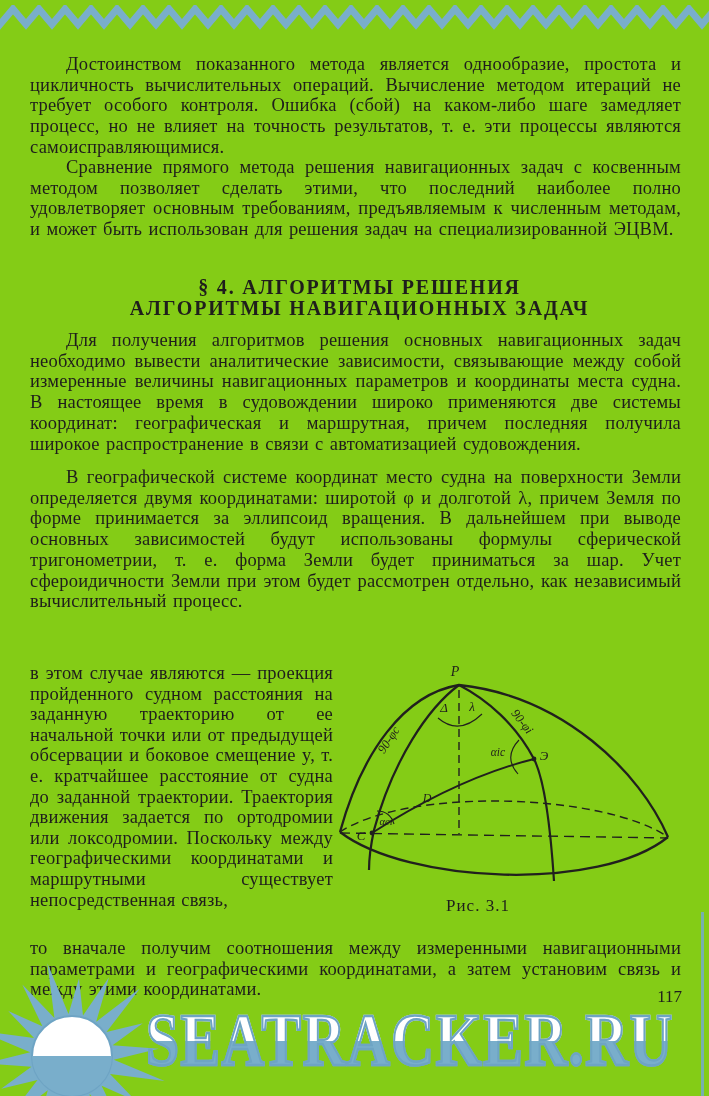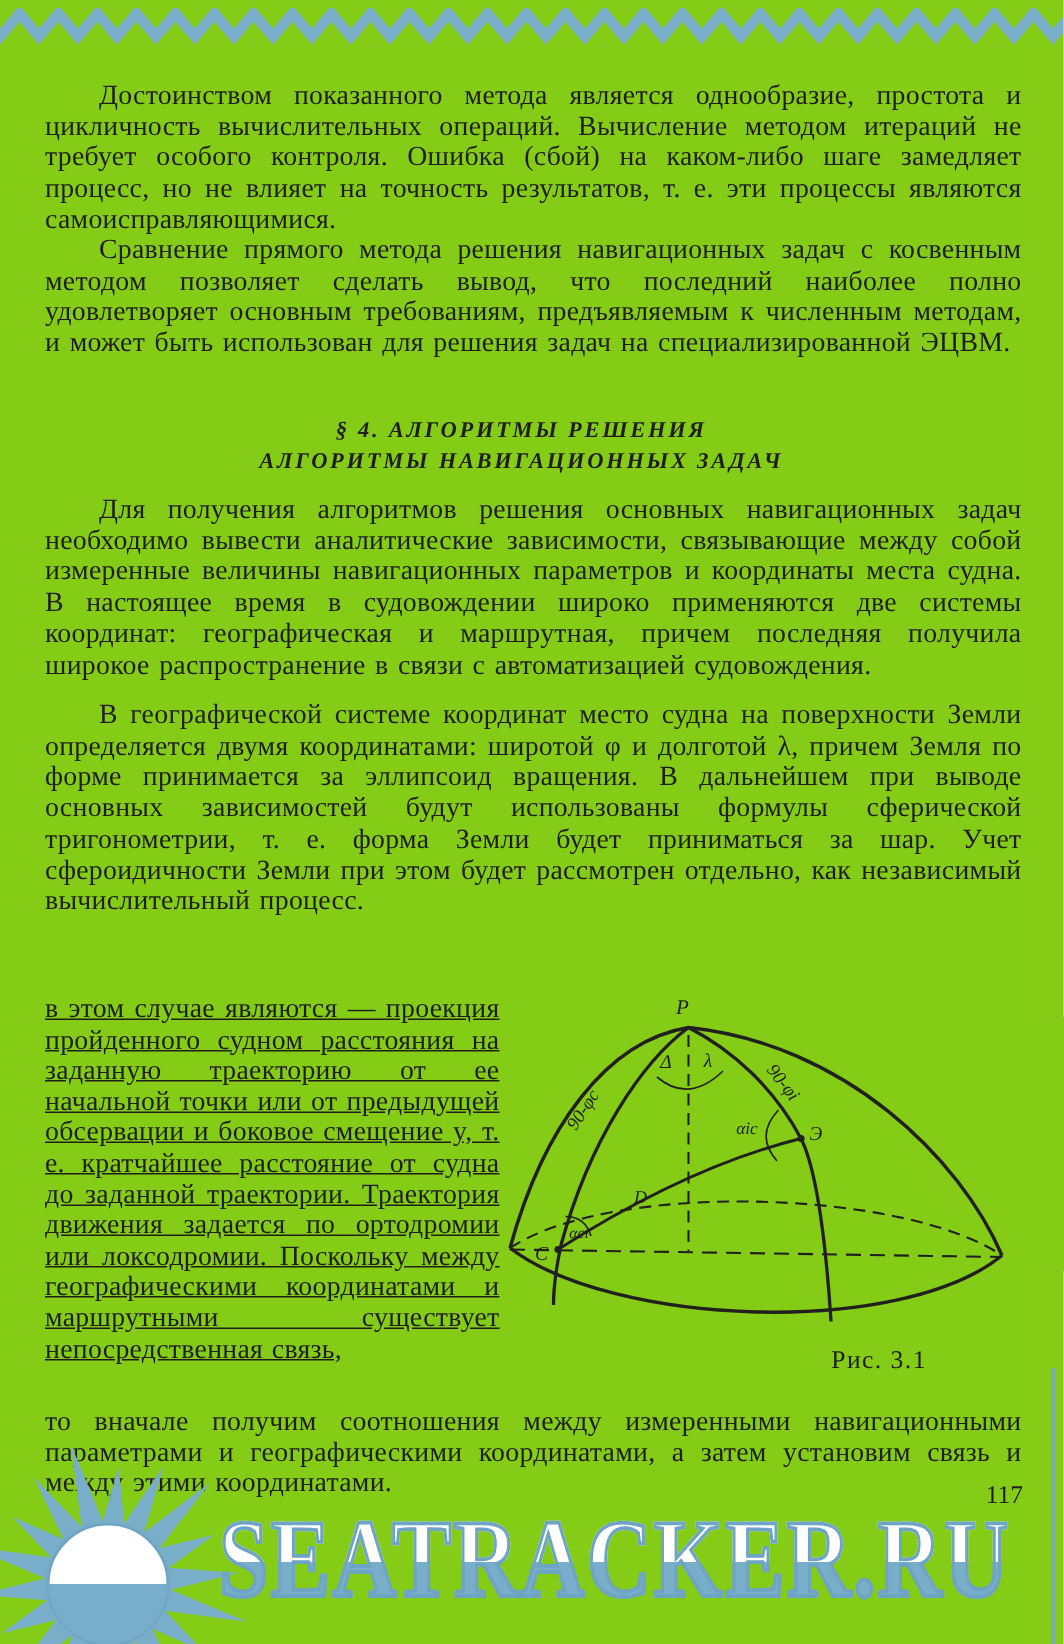--- a/index.html
+++ b/index.html
@@ -10,31 +10,31 @@
     color:#1f1e1c;
   }
   .para{
     position:absolute; left:30px; width:651px;
     font-size:18.5px; line-height:20.7px;
     text-align:justify; letter-spacing:0.2px; word-spacing:1.5px;
     margin:0; hyphens:auto;
   }
   .indent{ text-indent:36px; }
   .heading{
-    position:absolute; left:22px; width:651px; text-align:center;
-    font-weight:bold; font-size:15px; line-height:21px; letter-spacing:1.8px;font-style:italic;
+    position:absolute; left:34px; width:651px; text-align:center;
+    font-weight:bold; font-size:20px; line-height:21px; letter-spacing:1.8px;
   }
   .leftcol{
     position:absolute; left:30px; top:663px; width:303px;
     font-size:18.5px; line-height:20.6px; text-align:justify;
-    letter-spacing:0.2px; word-spacing:1px; margin:0; hyphens:auto;text-decoration:underline;
+    letter-spacing:0.2px; word-spacing:1px; margin:0; hyphens:auto;
   }
   .figure{ position:absolute; left:338px; top:660px; width:352px; }
   .fig-caption{
-    width:280px; text-align:right; font-size:17px; margin-top:4px;
+    width:280px; text-align:center; font-size:17px; margin-top:4px;
     letter-spacing:1px;
   }
   .pagenum{
     position:absolute; top:987px; left:610px; width:72px;
     text-align:right; font-size:17px;
   }
   .zigzag{ position:absolute; left:0; top:5px; width:709px; height:26px; }
   .edge-line{
     position:absolute; left:701px; top:912px; width:3px; height:184px;
     background:#74aac9; opacity:.85;
@@ -60,21 +60,21 @@
   <svg class="zigzag" viewBox="0 0 709 26">
     <defs>
       <pattern id="zz" width="26" height="26" patternUnits="userSpaceOnUse">
         <path d="M-3,23 L13,4 L29,23" fill="none" stroke="#79aecb" stroke-width="7"></path>
       </pattern>
     </defs>
     <rect width="709" height="26" fill="url(#zz)"></rect>
   </svg>
 
   <p class="para indent" style="top:54px">Достоинством показанного метода является однообразие, простота и цикличность вычислительных операций. Вычисление методом итераций не требует особого контроля. Ошибка (сбой) на каком-либо шаге замедляет процесс, но не влияет на точность результатов, т. е. эти процессы являются самоисправляющимися.</p>
-  <p class="para indent" style="top:157px">Сравнение прямого метода решения навигационных задач с косвенным методом позволяет сделать вывод, что последний наиболее полно удовлетворяет основным требованиям, предъявляемым к численным методам, и может быть использован для решения задач на специализированной ЭЦВМ.</p>
+  <p class="para indent" style="top:157px">Сравнение прямого метода решения навигационных задач с косвенным методом позволяет сделать этими, что последний наиболее полно удовлетворяет основным требованиям, предъявляемым к численным методам, и может быть использован для решения задач на специализированной ЭЦВМ.</p>
 
   <div class="heading" style="top:277px">
     <div>§ 4. АЛГОРИТМЫ РЕШЕНИЯ</div>
     <div>АЛГОРИТМЫ НАВИГАЦИОННЫХ ЗАДАЧ</div>
   </div>
 
   <p class="para indent" style="top:330px">Для получения алгоритмов решения основных навигационных задач необходимо вывести аналитические зависимости, связывающие между собой измеренные величины навигационных параметров и координаты места судна. В настоящее время в судовождении широко применяются две системы координат: географическая и маршрутная, причем последняя получила широкое распространение в связи с автоматизацией судовождения.</p>
   <p class="para indent" style="top:467px">В географической системе координат место судна на поверхности Земли определяется двумя координатами: широтой φ и долготой λ, причем Земля по форме принимается за эллипсоид вращения. В дальнейшем при выводе основных зависимостей будут использованы формулы сферической тригонометрии, т. е. форма Земли будет приниматься за шар. Учет сфероидичности Земли при этом будет рассмотрен отдельно, как независимый вычислительный процесс.</p>
 
   <p class="leftcol">в этом случае являются — проекция пройденного судном расстояния на заданную траекторию от ее начальной точки или от предыдущей обсервации и боковое смещение y, т. е. кратчайшее расстояние от судна до заданной траектории. Траектория движения задается по ортодромии или локсодромии. Поскольку между географическими координатами и маршрутными существует непосредственная связь,</p>

